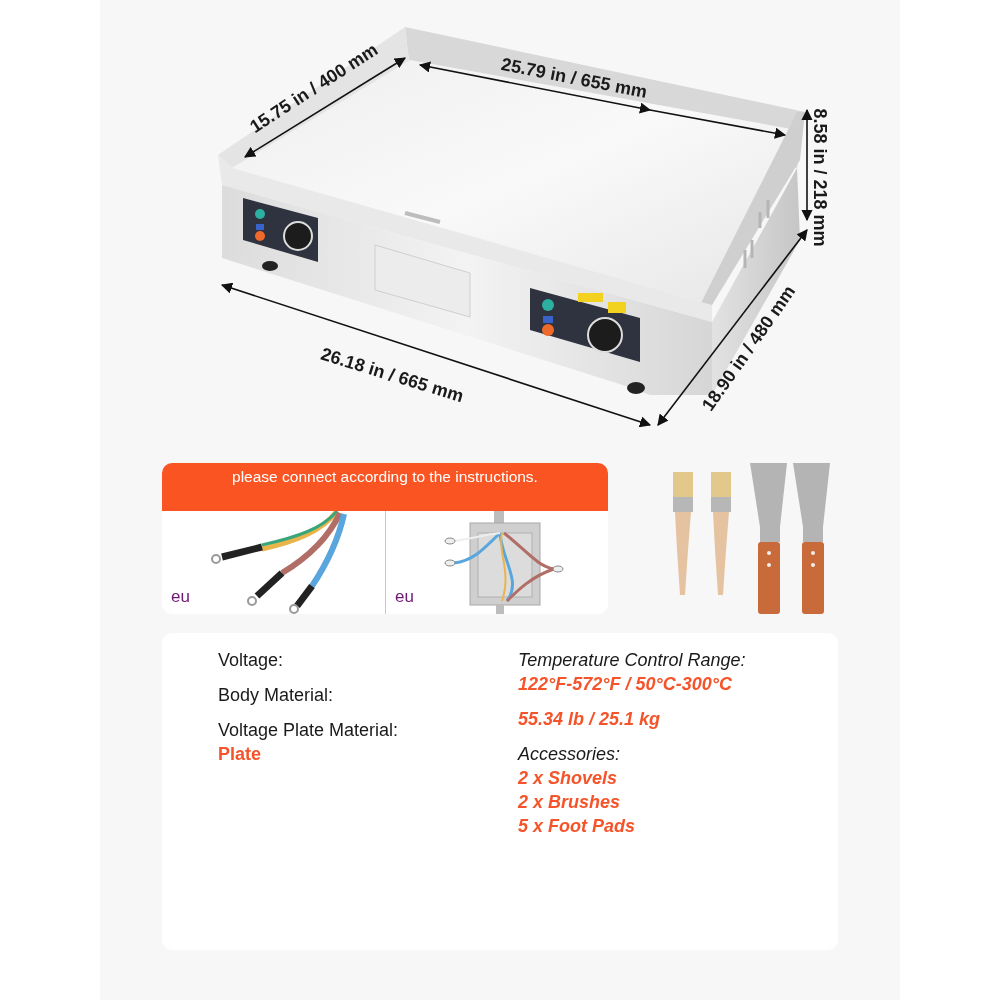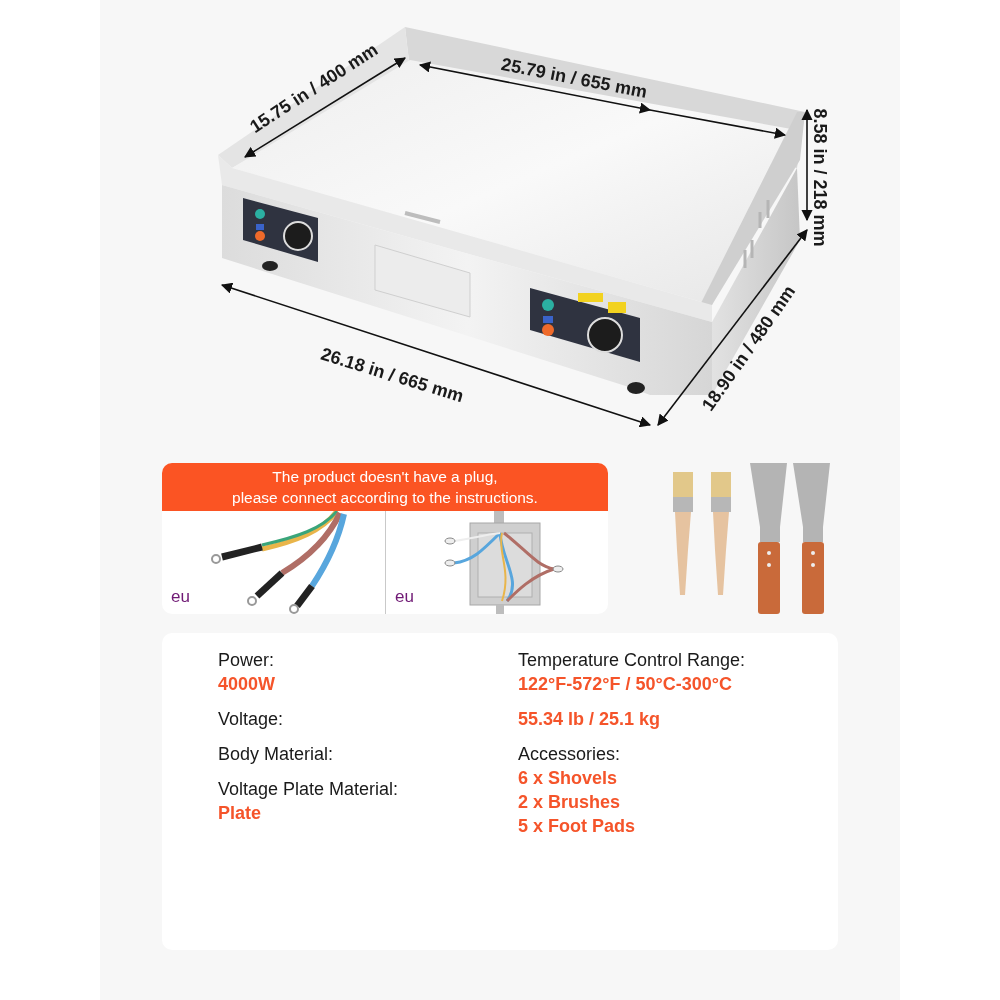--- a/index.html
+++ b/index.html
@@ -38,21 +38,21 @@
   .wiring-img { position: absolute; }
   
   .accessories { position: absolute; left: 640px; top: 455px; width: 200px; height: 170px; }
   
   .specs-card {
     position: absolute; left: 162px; top: 633px; width: 676px; height: 317px;
     background: #ffffff; border-radius: 10px;
   }
   .spec-col { position: absolute; top: 15px; }
   .spec-col.left { left: 56px; }
-  .spec-col.right { left: 356px; }
+  .spec-col.right { left: 356px; font-style: italic; }
   .spec { margin-bottom: 11px; }
   .spec-label { font-size: 18px; color: #1a1a1a; line-height: 24px; white-space: nowrap; }
   .spec-value { font-size: 18px; color: #f5542a; font-weight: bold; line-height: 24px; white-space: nowrap; }
 </style>
 </head>
 <body>
 
 <div class="panel"></div>
 
 <div class="product">
@@ -127,21 +127,20 @@
 
   <div class="dim-label" style="left:500px; top:68px; transform: rotate(11deg);">25.79 in / 655 mm</div>
   <div class="dim-label" style="left:240px; top:78px; transform: rotate(-33deg);">15.75 in / 400 mm</div>
   <div class="dim-label" style="left:750px; top:167px; transform: rotate(90deg);">8.58 in / 218 mm</div>
   <div class="dim-label" style="left:318px; top:365px; transform: rotate(17deg);">26.18 in / 665 mm</div>
   <div class="dim-label" style="left:675px; top:338px; transform: rotate(-55deg);">18.90 in / 480 mm</div>
 </div>
 
 <div class="wiring-card">
   <div class="wiring-banner">
-    <div>The product  doesn't have a plug,</div>
     <div>please connect according to the instructions.</div>
   </div>
   <svg class="wiring-img" style="left:40px; top:48px;" width="160" height="103" viewBox="0 0 160 103">
     <path d="M135,0 C120,20 95,30 60,38" stroke="#e9b54a" stroke-width="5" fill="none"></path>
     <path d="M135,0 C120,18 95,26 60,34" stroke="#3aa57a" stroke-width="3" fill="none"></path>
     <path d="M138,2 C125,30 100,50 80,62" stroke="#b06e66" stroke-width="6" fill="none"></path>
     <path d="M142,3 C135,35 120,60 110,75" stroke="#58a6dd" stroke-width="6" fill="none"></path>
     <path d="M60,36 L20,46" stroke="#222" stroke-width="7"></path>
     <path d="M80,62 L55,85" stroke="#222" stroke-width="7"></path>
     <path d="M110,75 L95,95" stroke="#222" stroke-width="7"></path>
@@ -194,24 +193,20 @@
       <rect x="162" y="87" width="22" height="72" rx="3" fill="#c96a3a"></rect>
       <circle cx="173" cy="98" r="2" fill="#eee"></circle>
         <circle cx="173" cy="110" r="2" fill="#eee"></circle>
     </g>
   </svg>
 </div>
 
 <div class="specs-card">
   <div class="spec-col left">
     <div class="spec">
-      <div class="spec-label">Power:</div>
-      <div class="spec-value">4000W</div>
-    </div>
-    <div class="spec">
       <div class="spec-label">Voltage:</div>
     </div>
     <div class="spec">
       <div class="spec-label">Body Material:</div>
     </div>
     <div class="spec">
       <div class="spec-label">Voltage Plate Material:</div>
       <div class="spec-value">Plate</div>
     </div>
     <div class="spec">
@@ -220,18 +215,18 @@
   <div class="spec-col right">
     <div class="spec">
       <div class="spec-label">Temperature Control Range:</div>
       <div class="spec-value">122°F-572°F / 50°C-300°C</div>
     </div>
     <div class="spec">
       <div class="spec-value">55.34 lb / 25.1 kg</div>
     </div>
     <div class="spec">
       <div class="spec-label">Accessories:</div>
-      <div class="spec-value">6 x Shovels</div>
+      <div class="spec-value">2 x Shovels</div>
       <div class="spec-value">2 x Brushes</div>
       <div class="spec-value">5 x Foot Pads</div>
     </div>
   </div>
 </div>
 
 </body></html>

